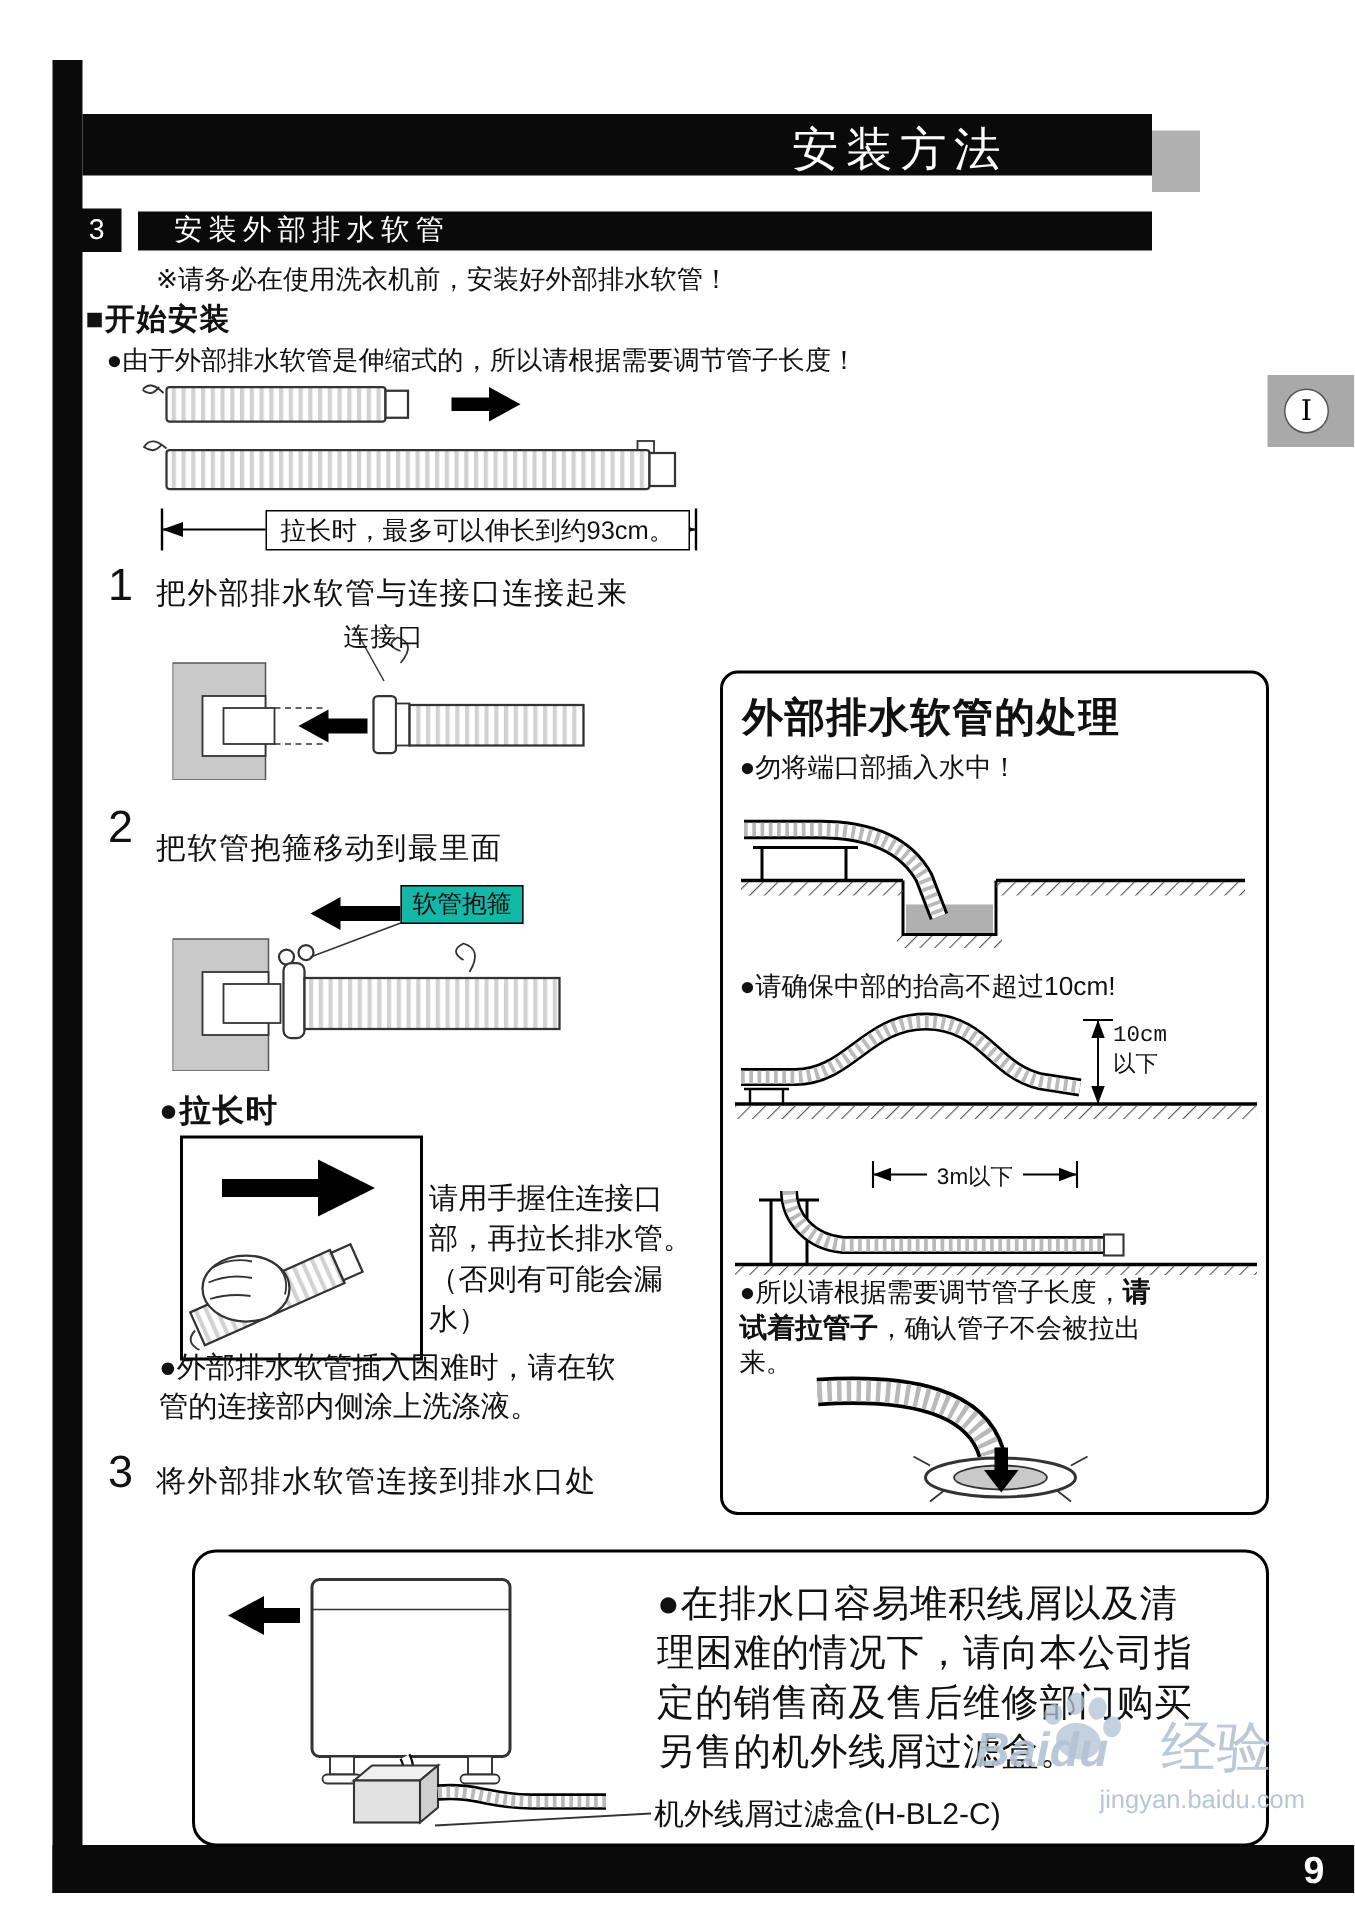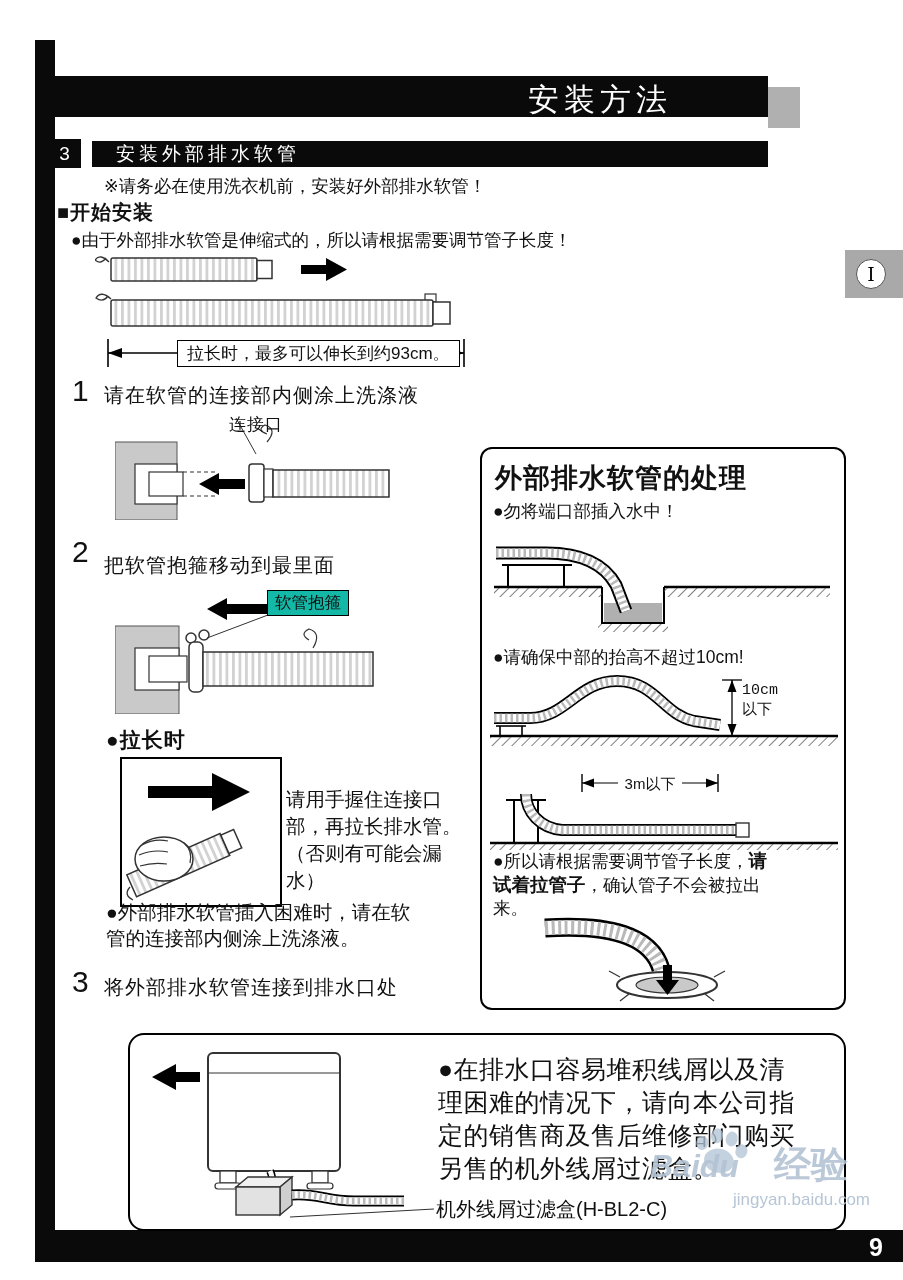--- a/index.html
+++ b/index.html
@@ -78,21 +78,21 @@
   
   #side-tab { left:845px; top:250px; width:58px; height:48px; background:#a9a9a9; }
   #tab-circle { position:absolute; left:11px; top:9px; width:30px; height:30px; border-radius:50%;
                 background:#fff; border:1px solid #555; text-align:center; line-height:28px;
                 font-family:"DejaVu Serif","Liberation Serif",serif; font-size:19px; color:#000; }
 
   
   .wm { color:#b3c3d4; z-index:6; }
   #wm-paw { left:692px; top:1124px; opacity:0.85; }
   #wm-latin { left:650px; top:1148px; font-size:32px; font-weight:700; font-style:italic; opacity:0.9; white-space:nowrap; }
-  #wm-cjk { left:774px; top:1140px; font-size:37px; font-weight:700; opacity:0.9; white-space:nowrap; }
+  #wm-cjk { left:774px; top:1140px; font-size:37px; font-weight:400; opacity:0.9; white-space:nowrap; }
   #wm-url { left:733px; top:1190px; font-size:17px; opacity:0.95; white-space:nowrap; }
 
   svg { display:block; }
   svg text { font-family:"Liberation Sans","DejaVu Sans",sans-serif; fill:#111; }
   .mono { font-family:"Liberation Mono","DejaVu Sans Mono",monospace; }
 </style>
 </head>
 <body>
 
 <div id="page">
@@ -141,21 +141,21 @@
   <svg id="dim-svg" class="abs" width="362" height="32">
     <line x1="3" y1="2" x2="3" y2="30" stroke="#000" stroke-width="1.6"></line>
     <line x1="359" y1="2" x2="359" y2="30" stroke="#000" stroke-width="1.6"></line>
     <line x1="3" y1="16" x2="359" y2="16" stroke="#000" stroke-width="1.4"></line>
     <polygon points="3,16 17,11 17,21" fill="#000"></polygon>
     <polygon points="359,16 345,11 345,21" fill="#000"></polygon>
   </svg>
   <div id="extend-caption" class="abs nowrap">拉长时，最多可以伸长到约93cm。</div>
 
   <div id="step1-num" class="abs step-num">1</div>
-  <div id="step1-title" class="abs nowrap">请在软管的连接部内侧涂上洗涤液</div>
+  <div id="step1-title" class="abs nowrap">把外部排水软管与连接口连接起来</div>
   <div id="step1-callout" class="abs nowrap">连接口</div>
   <svg id="step1-svg" class="abs" width="280" height="108">
     <line x1="121" y1="6" x2="141" y2="42" stroke="#333" stroke-width="1"></line>
     <path d="M152,30 q11,-13 -2,-17 q-9,5 2,9" fill="none" stroke="#333" stroke-width="1.2"></path>
     <rect x="0" y="30" width="62" height="78" fill="#c9c9c9" stroke="#555" stroke-width="1"></rect>
     <rect x="20" y="52" width="42" height="40" fill="#fff" stroke="#333" stroke-width="1.2"></rect>
     <rect x="34" y="60" width="34" height="24" fill="#fff" stroke="#333" stroke-width="1.2"></rect>
     <line x1="68" y1="60" x2="102" y2="60" stroke="#333" stroke-width="1" stroke-dasharray="4 3"></line>
     <line x1="68" y1="84" x2="102" y2="84" stroke="#333" stroke-width="1" stroke-dasharray="4 3"></line>
     <polygon points="84,72 104,61 104,67 130,67 130,77 104,77 104,83" fill="#000"></polygon>

